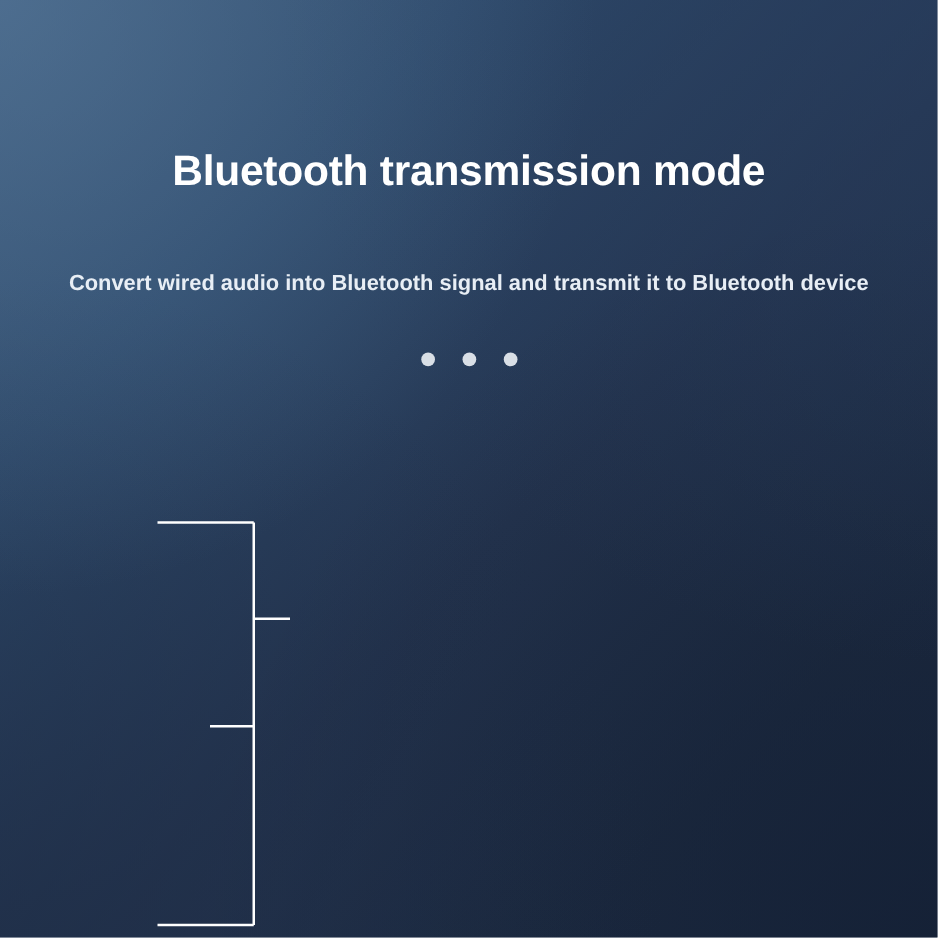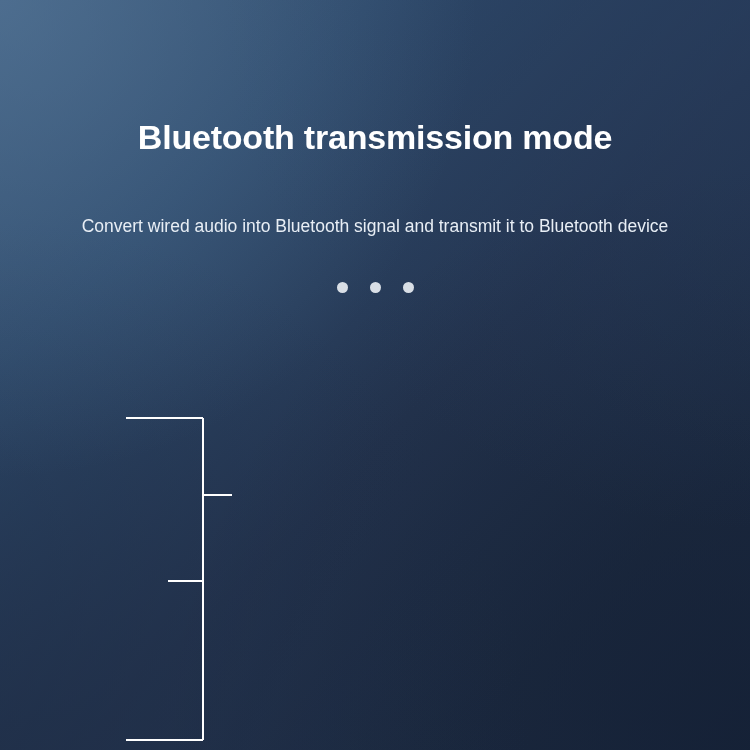--- a/index.html
+++ b/index.html
@@ -46,21 +46,21 @@
     margin-top: 44px;
   }
   .subtitle {
     position: absolute;
     top: 133px;
     left: 0;
     width: 750px;
     text-align: center;
     color: #e8eef5;
     font-size: 17.5px;
-    font-weight: normal;
+    font-weight: bold;
   }
   .dots {
     position: absolute;
     top: 178px;
     left: 0;
     width: 750px;
     display: flex;
     justify-content: center;
     gap: 22px;
   }

